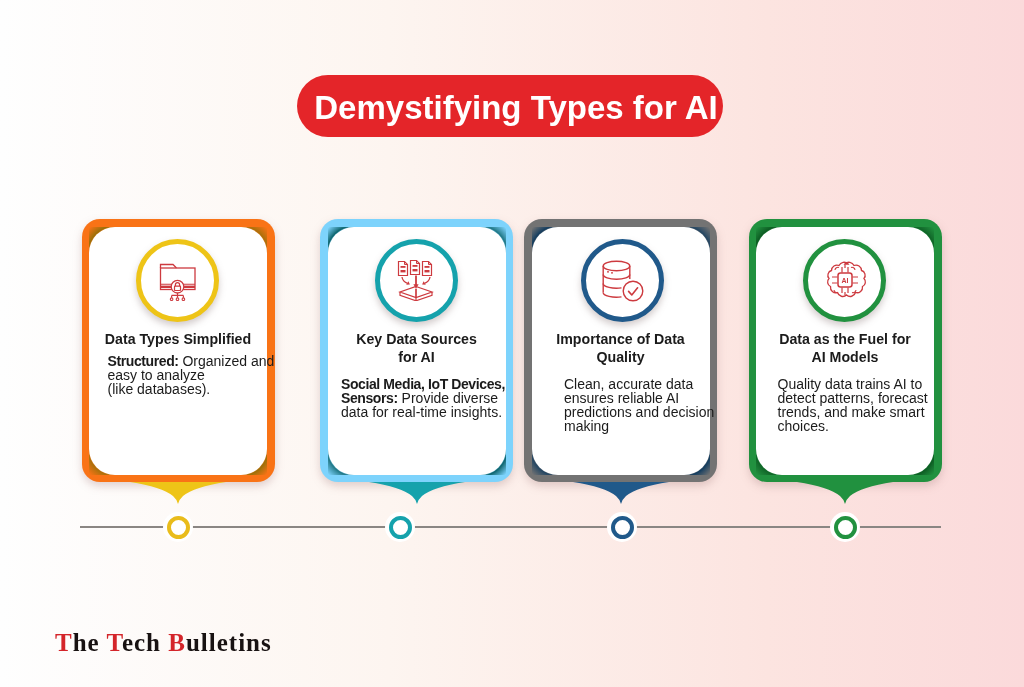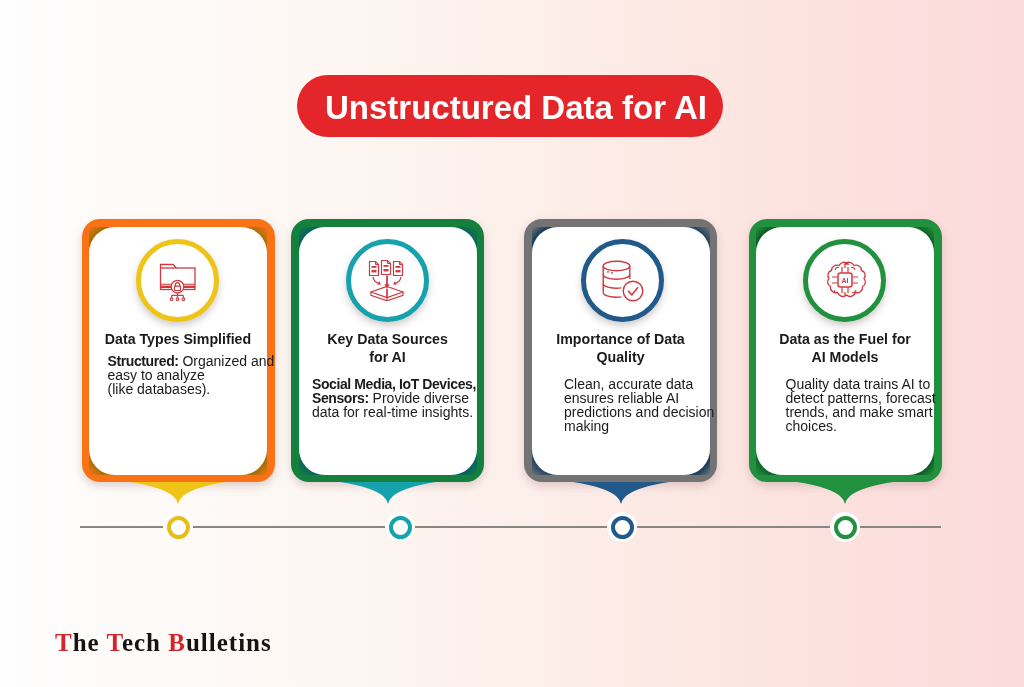--- a/index.html
+++ b/index.html
@@ -33,21 +33,21 @@
   .halo{position:absolute;top:512px;width:30px;height:30px;border-radius:50%;background:#fff;}
   .ring{position:absolute;top:515.5px;width:15px;height:15px;border-radius:50%;
         border:4px solid;background:#fff;}
   .logo{position:absolute;left:55px;top:628.5px;font-family:"Liberation Serif",serif;
         font-weight:bold;font-size:25px;letter-spacing:1px;color:#181212;}
   .logo .r{color:#d4252a;}
 </style>
 </head>
 <body>
   <div class="banner">
-    <span>Unstructured Data for AI</span>
+    <span>Demystifying Types for AI</span>
   </div>
 
   <div class="card" style="left:81.5px;background:#f97316;">
     <div class="fold f-tl" style="background:radial-gradient(circle at 26px 26px, rgba(150,112,8,0) 24.5px, rgba(150,112,8,0.95) 27px, rgba(150,112,8,0.71) 29px, rgba(150,112,8,0) 36px);"></div>
     <div class="fold f-tr" style="background:radial-gradient(circle at 10px 26px, rgba(150,112,8,0) 24.5px, rgba(150,112,8,0.78) 27px, rgba(150,112,8,0.58) 29px, rgba(150,112,8,0) 36px);"></div>
     <div class="fold f-bl" style="background:radial-gradient(circle at 26px 10px, rgba(150,112,8,0) 24.5px, rgba(150,112,8,0.78) 27px, rgba(150,112,8,0.58) 29px, rgba(150,112,8,0) 36px);"></div>
     <div class="fold f-br" style="background:radial-gradient(circle at 10px 10px, rgba(150,112,8,0) 24.5px, rgba(150,112,8,0.95) 27px, rgba(150,112,8,0.71) 29px, rgba(150,112,8,0) 36px);"></div>
     <div class="panel"></div>
     <div class="circ" style="border-color:#eec417;">
       <svg width="43" height="46" viewBox="0 0 43 46" fill="none" stroke="#cd3a3f" stroke-width="1.3">
@@ -66,21 +66,21 @@
     </div>
     <div class="ttl">Data Types Simplified</div>
     <div class="bdy">
       <p><b>Structured:</b> Organized and<br>easy to analyze<br>(like databases).</p>
     </div>
     <svg class="tail" viewBox="0 0 96 22.5">
       <path d="M0,0 Q32,5 43,14 Q47.2,17.8 48,22 Q48.8,17.8 53,14 Q64,5 96,0 Z" fill="#eec417"></path>
     </svg>
   </div>
 
-  <div class="card" style="left:291px;background:#15803d;">
+  <div class="card" style="left:320px;background:#7dd3fc;">
     <div class="fold f-tl" style="background:radial-gradient(circle at 26px 26px, rgba(8,95,102,0) 24.5px, rgba(8,95,102,0.95) 27px, rgba(8,95,102,0.71) 29px, rgba(8,95,102,0) 36px);"></div>
     <div class="fold f-tr" style="background:radial-gradient(circle at 10px 26px, rgba(8,95,102,0) 24.5px, rgba(8,95,102,0.78) 27px, rgba(8,95,102,0.58) 29px, rgba(8,95,102,0) 36px);"></div>
     <div class="fold f-bl" style="background:radial-gradient(circle at 26px 10px, rgba(8,95,102,0) 24.5px, rgba(8,95,102,0.78) 27px, rgba(8,95,102,0.58) 29px, rgba(8,95,102,0) 36px);"></div>
     <div class="fold f-br" style="background:radial-gradient(circle at 10px 10px, rgba(8,95,102,0) 24.5px, rgba(8,95,102,0.95) 27px, rgba(8,95,102,0.71) 29px, rgba(8,95,102,0) 36px);"></div>
     <div class="panel"></div>
     <div class="circ" style="border-color:#15a2ac;">
       <svg width="38" height="42" viewBox="0 0 38 42" fill="none" stroke="#cd3a3f" stroke-width="1.2">
         <path d="M1.5,2.5 h6 l3,3 v11 h-9 Z"></path>
         <path d="M7.5,2.5 v3 h3" stroke-width="1"></path>
         <rect x="3.5" y="7" width="5" height="1.8" fill="#cd3a3f" stroke="none"></rect>
@@ -149,21 +149,21 @@
       <svg width="46" height="46" viewBox="0 0 46 46" fill="none" stroke="#cd3a3f" stroke-width="1.3">
         <path d="M23,7 a5.5,5.5 0 0 1 9,1.5 a5.5,5.5 0 0 1 7.5,5 a5,5 0 0 1 2.5,8 a5,5 0 0 1 -1.5,8 a5.5,5.5 0 0 1 -7,6 a5.5,5.5 0 0 1 -9,2.5 a5.5,5.5 0 0 1 -9,-2.5 a5.5,5.5 0 0 1 -7,-6 a5,5 0 0 1 -1.5,-8 a5,5 0 0 1 2.5,-8 a5.5,5.5 0 0 1 7.5,-5 a5.5,5.5 0 0 1 9,-1.5 Z"></path>
         <rect x="16" y="16" width="14" height="14" rx="2.5" stroke-width="1.5"></rect>
         <text x="23" y="25.8" font-size="7" font-weight="bold" fill="#cd3a3f" stroke="none" text-anchor="middle" font-family="Liberation Sans,sans-serif">AI</text>
         <path d="M10,20 h5.5 M10,26 h5.5 M30.5,20 h5.5 M30.5,26 h5.5 M20,10 v5.5 M26,10 v5.5 M20,30.5 v5.5 M26,30.5 v5.5" stroke-width="1.2"></path>
         <path d="M13,13 a3,3 0 0 1 4,-2.5 M33,13 a3,3 0 0 0 -4,-2.5 M12,33 a3,3 0 0 0 4,2.5 M34,33 a3,3 0 0 1 -4,2.5" stroke-width="1.1"></path>
         <path d="M23,7.5 V11 M23,35 v3.5" stroke-width="1.2"></path>
       </svg>
     </div>
     <div class="ttl">Data as the Fuel for<br>AI Models</div>
-    <div class="bdy" style="top:157.5px;left:37px;width:152px;">
+    <div class="bdy" style="top:157.5px;left:29px;width:152px;">
       <p>Quality data trains AI to<br>detect patterns, forecast<br>trends, and make smart<br>choices.</p>
     </div>
     <svg class="tail" viewBox="0 0 96 22.5">
       <path d="M0,0 Q32,5 43,14 Q47.2,17.8 48,22 Q48.8,17.8 53,14 Q64,5 96,0 Z" fill="#21913f"></path>
     </svg>
   </div>
 
   <div class="line"></div>
   <div class="halo" style="left:163px;"></div>
 <div class="ring" style="left:166.5px;border-color:#e9bc1b;"></div>

